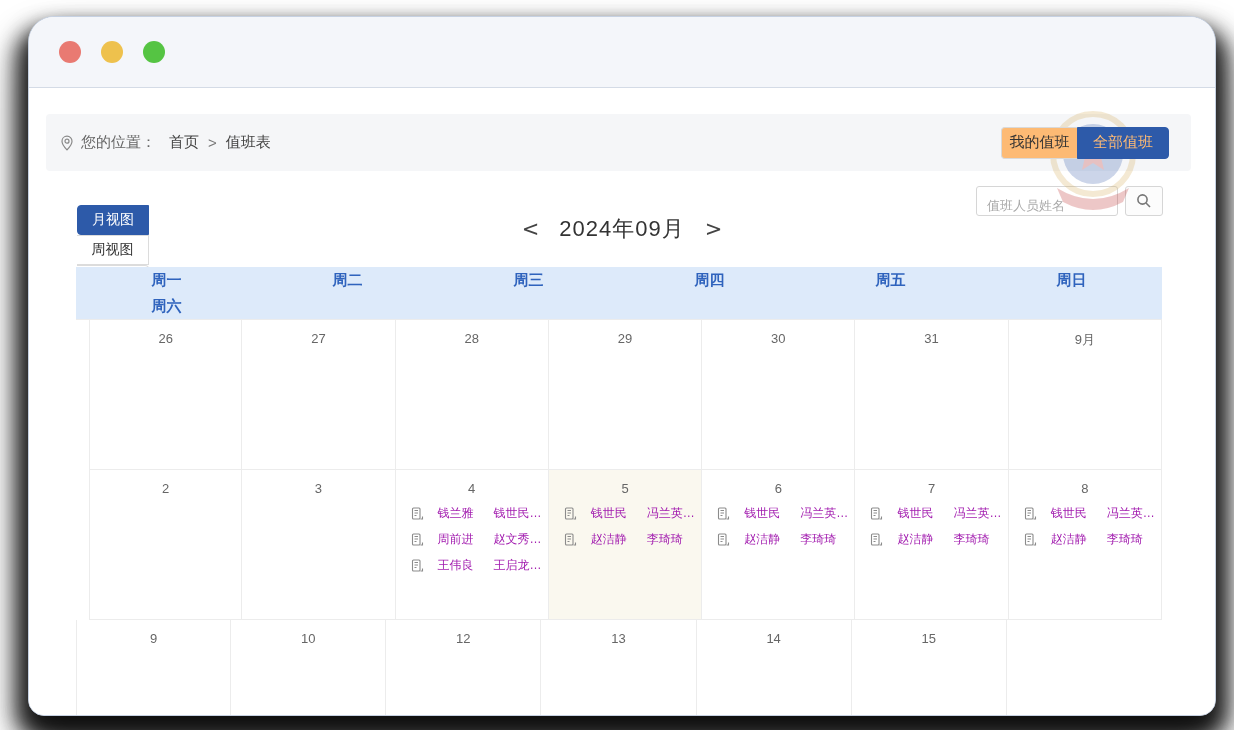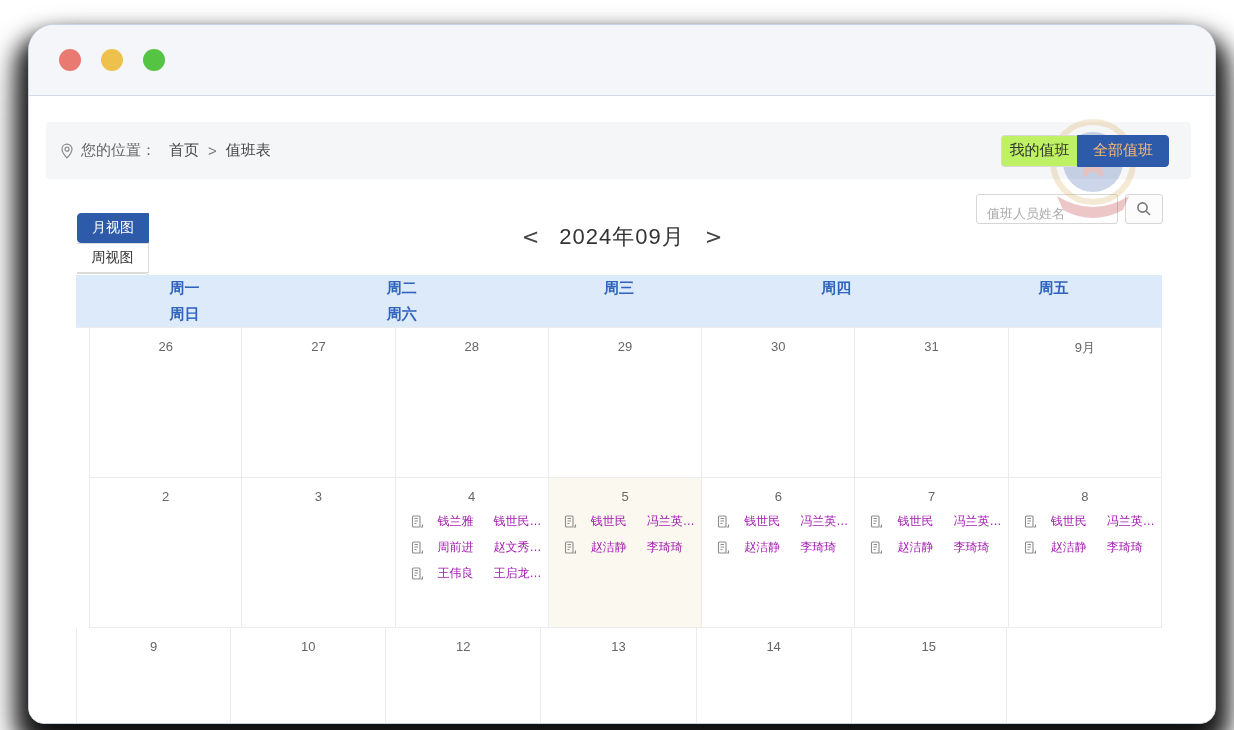--- a/index.html
+++ b/index.html
@@ -1,40 +1,40 @@
 <!DOCTYPE html>
 <html><head>
 <meta charset="utf-8">
 <style>
   html,body{margin:0;padding:0;width:1234px;height:730px;background:#fff;overflow:hidden;
     font-family:"Liberation Sans","DejaVu Sans",sans-serif;}
   .stage{position:relative;width:1234px;height:730px;}
 
   
-  .window{position:absolute;left:28px;top:24px;width:1186px;height:698px;background:#fff;
+  .window{position:absolute;left:28px;top:16px;width:1186px;height:698px;background:#fff;
     border:1px solid #c6d1e2;border-radius:26px 26px 16px 16px;overflow:hidden;
     box-shadow:0 16px 22px 5px rgba(12,12,12,.85),-13px 15px 22px rgba(12,12,12,.55),
                13px 15px 22px rgba(12,12,12,.55),0 32px 50px rgba(0,0,0,.45);}
   .titlebar{height:70px;background:#f4f6fa;border-bottom:1px solid #d4dbe6;
     display:flex;align-items:center;padding-left:30px;gap:20px;}
   .tl{width:22px;height:22px;border-radius:50%;}
   .main{position:relative;height:627px;background:#fff;}
 
   
   .crumbbar{position:absolute;left:17px;right:24px;top:26px;height:57px;background:#f5f6f8;
     border-radius:4px;display:flex;align-items:center;padding:0 14px;}
   .crumb-left{display:flex;align-items:center;gap:7px;font-size:15px;color:#666;position:relative;z-index:2;}
   .crumb-left .pin{display:flex;align-items:center;}
   .crumb-home{color:#444;margin-left:6px;cursor:pointer;}
   .crumb-sep{color:#777;margin:0 2px;}
   .crumb-cur{color:#444;}
   .crumb-right{margin-left:auto;display:flex;position:relative;z-index:2;margin-right:8px;}
   .seg-btn{height:32px;display:flex;align-items:center;justify-content:center;font-size:15px;
     cursor:pointer;box-sizing:border-box;}
-  .btn-my{width:76px;background:#bef264;border:1px solid #d9d9d9;border-right:none;color:#333;
+  .btn-my{width:76px;background:#fdba74;border:1px solid #d9d9d9;border-right:none;color:#333;
     border-radius:4px 0 0 4px;}
   .btn-all{width:92px;background:#2d5aa9;color:#fdba74;border:1px solid #2d5aa9;border-radius:0 4px 4px 0;}
   .emblem{position:absolute;right:48px;top:-8px;z-index:1;opacity:.28;pointer-events:none;}
 
   
   .view-switcher{position:absolute;left:48px;top:117px;display:flex;flex-direction:column;}
   .vtab{width:72px;height:30px;display:flex;align-items:center;justify-content:center;font-size:14px;
     background:#fff;border:1px solid #dcdcdc;border-left:none;color:#333;cursor:pointer;box-sizing:border-box;}
   .vtab:first-child{border-left:1px solid #dcdcdc;border-radius:4px 0 0 4px;}
   .vtab:last-child{border-radius:0 4px 4px 0;}
@@ -47,21 +47,21 @@
   .searchbox{position:absolute;right:52px;top:98px;display:flex;gap:7px;}
   .searchbox input{width:142px;height:30px;border:1px solid #d6d6d6;border-radius:3px;
     padding:8px 6px 0 10px;font-size:13px;color:#333;outline:none;box-sizing:border-box;
     font-family:inherit;background:#fff;}
   .searchbox input::placeholder{color:#a9a9a9;}
   .search-btn{width:38px;height:30px;border:1px solid #d6d6d6;border-radius:3px;background:#fcfcfc;
     display:flex;align-items:center;justify-content:center;cursor:pointer;box-sizing:border-box;}
 
   
   .calendar{position:absolute;left:47px;top:179px;width:1086px;}
-  .cal-header{display:grid;grid-template-columns:repeat(5,1fr);height:52px;background:#ddeafa;}
+  .cal-header{display:grid;grid-template-columns:repeat(6,1fr);height:52px;background:#ddeafa;}
   .cal-header .hcell{display:flex;align-items:center;justify-content:center;font-size:15px;
     font-weight:bold;color:#2f63bd;}
   .cal-body{border-top:1px solid #ececec;}
   .cal-row{display:grid;grid-template-columns:repeat(7,1fr);}
   .row-0,.row-1{height:150px;margin-left:13px;}
   .row-2{height:96px;}
   .cal-cell{border-right:1px solid #ececec;border-bottom:1px solid #ececec;box-sizing:border-box;
     background:#fff;overflow:hidden;}
   .cal-row .cal-cell:first-child{border-left:1px solid #ececec;}
   .cal-cell.today{background:#faf8ef;}

